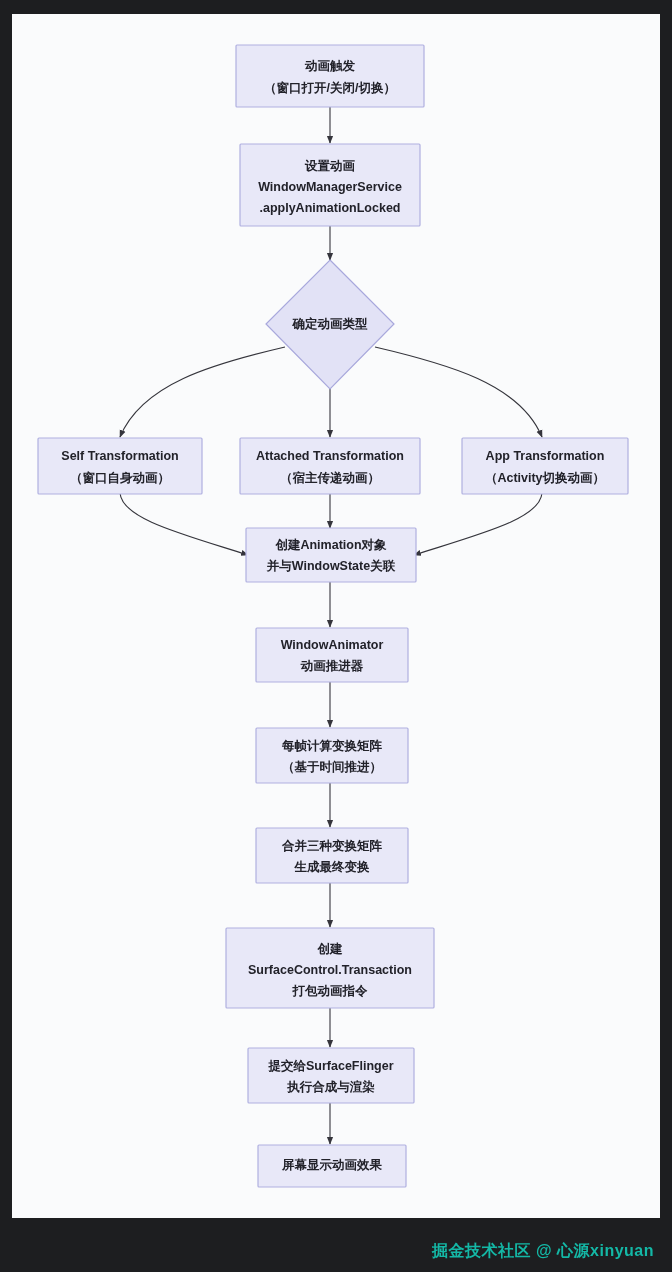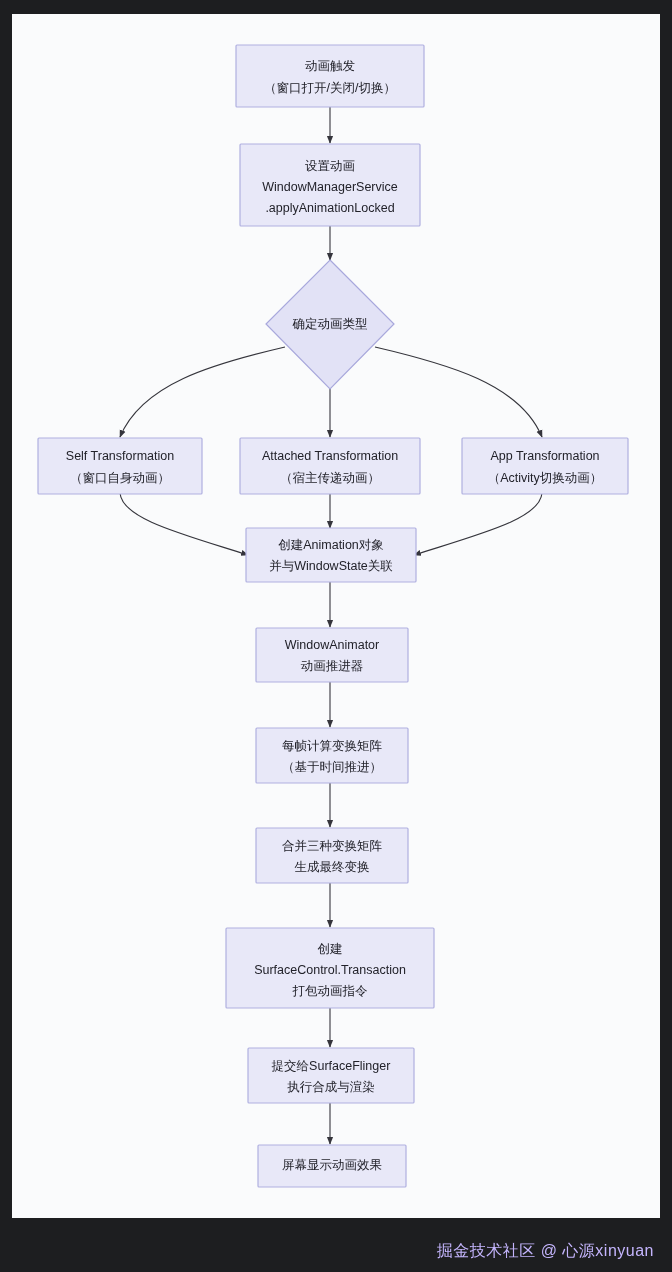--- a/index.html
+++ b/index.html
@@ -7,20 +7,21 @@
     margin: 0; padding: 0;
     width: 672px; height: 1272px;
     background: #1d1e20;
     font-family: "Liberation Sans", "DejaVu Sans", sans-serif;
     overflow: hidden;
   }
   #screen {
     position: relative;
     width: 672px; height: 1272px;
     background: #1d1e20;
+    font-weight: bold;
   }
   #canvas {
     position: absolute;
     left: 12px; top: 14px;
     width: 648px; height: 1204px;
     background: #fafbfc;
     overflow: hidden;
   }
   #flow { display: block; width: 648px; height: 1204px; }
 
@@ -45,21 +46,21 @@
     font-size: 12.5px;
     text-anchor: middle;
     dominant-baseline: middle;
   }
   .node-label.en { font-size: 12.5px; }
 
   #watermark {
     position: absolute;
     right: 18px;
     bottom: 10px;
-    color: #c4b5fd;
+    color: #14b8a6;
     font-size: 16px;
     font-family: "Liberation Sans", "DejaVu Sans", sans-serif;
     letter-spacing: 0.5px;
     white-space: nowrap;
   }
 </style>
 </head>
 <body>
 
 <div id="screen">

